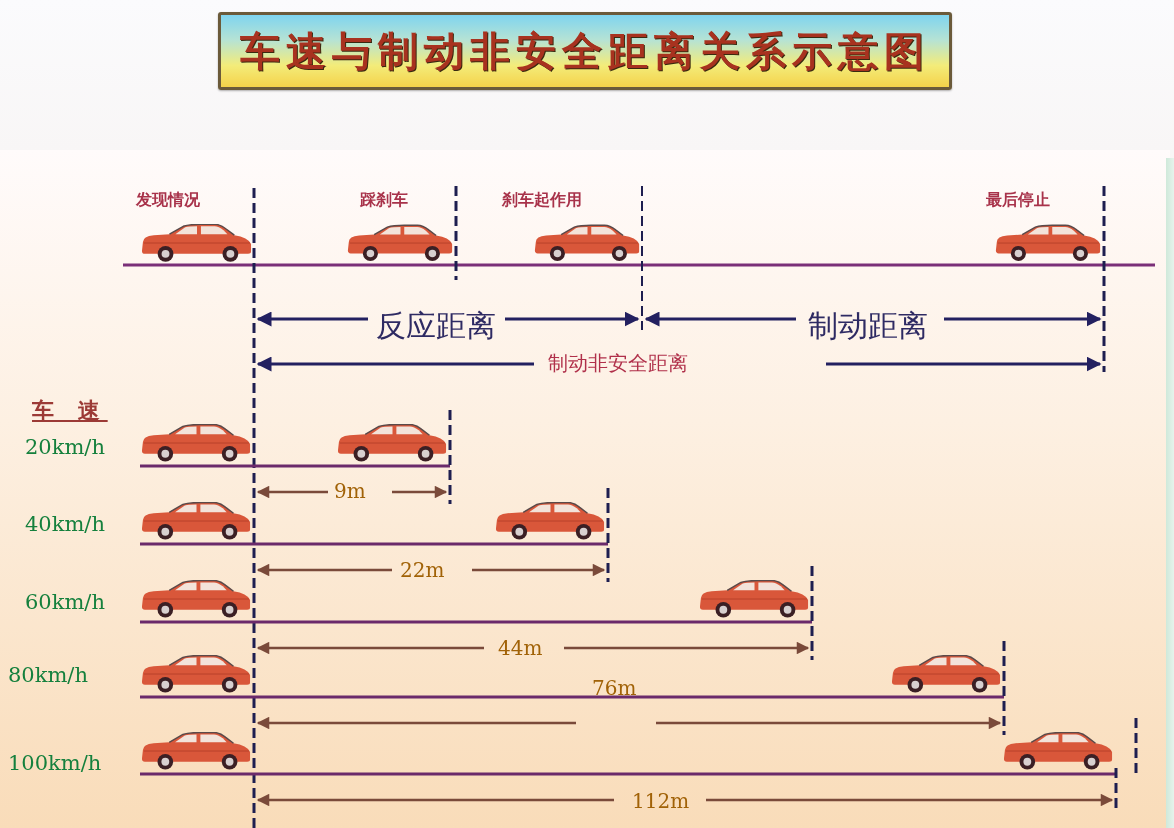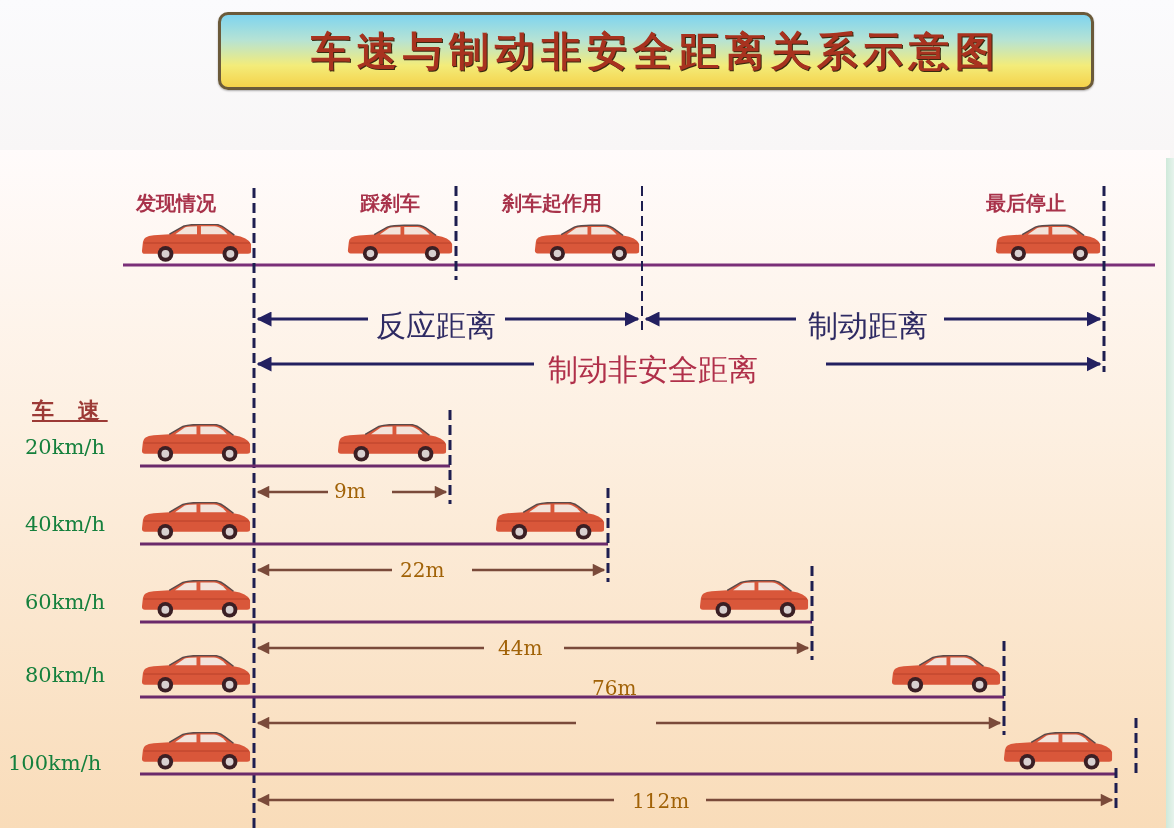--- a/index.html
+++ b/index.html
@@ -3,31 +3,31 @@
 <meta charset="utf-8">
 <style>
   html,body{margin:0;padding:0;}
   body{width:1174px;height:828px;position:relative;overflow:hidden;
     font-family:"DejaVu Serif",serif;
     background:linear-gradient(180deg,#fbfbfd 0px,#f8f6f6 150px,#fbeee2 420px,#f9dcbc 828px);}
   .panel{position:absolute;left:0;top:150px;width:1170px;height:678px;
     background:linear-gradient(180deg,#fffbfb 0%,#fdf0e2 40%,#f9dcb9 100%);}
   .panel-edge{position:absolute;left:1166px;top:158px;width:8px;height:670px;
     background:linear-gradient(90deg,#cfe9da,#e6f3ec);}
-  .title-box{position:absolute;left:218px;top:12px;width:876px;height:78px;
-    border:3px solid #6b5a3a;border-radius:10px;box-sizing:border-box;
+  .title-box{position:absolute;left:218px;top:12px;width:734px;height:78px;
+    border:3px solid #6b5a3a;border-radius:3px;box-sizing:border-box;
     background:linear-gradient(180deg,#7fd4ef 0%,#b6e3d4 35%,#f3ec7a 70%,#f5d24a 100%);
     display:flex;align-items:center;justify-content:center;
     box-shadow:0 1px 2px rgba(0,0,0,.3);}
   .title-text{font-family:"DejaVu Serif",serif;font-size:40px;font-weight:bold;
     color:#a8321f;letter-spacing:6px;text-shadow:1px 1px 0 #3a2a10;}
   .label{position:absolute;white-space:nowrap;}
-  .stage{font-size:20px;font-weight:bold;color:#a8324a;font-family:"DejaVu Sans",sans-serif;}
+  .stage{font-size:16px;font-weight:bold;color:#a8324a;font-family:"DejaVu Sans",sans-serif;}
   .dist{font-size:30px;color:#2e2a63;font-family:"DejaVu Sans",sans-serif;background:transparent;}
-  .dist-red{font-size:30px;color:#b0304a;font-family:"DejaVu Sans",sans-serif;}
+  .dist-red{font-size:20px;color:#b0304a;font-family:"DejaVu Sans",sans-serif;}
   .speed{font-size:21px;color:#15803d;font-family:"DejaVu Serif",serif;}
   .speed-head{font-size:22px;color:#9c3a36;font-weight:bold;font-family:"DejaVu Sans",sans-serif;letter-spacing:8px;}
   .meas{font-size:20px;color:#a16207;font-family:"DejaVu Serif",serif;}
   svg.main{position:absolute;left:0;top:0;}
 </style>
 </head>
 <body>
 
 <div class="panel"></div>
 <div class="panel-edge"></div>
@@ -42,21 +42,21 @@
 <span class="label stage" style="left:986px;top:190px;">最后停止</span>
 
 <span class="label dist" style="left:376px;top:306px;">反应距离</span>
 <span class="label dist" style="left:808px;top:306px;">制动距离</span>
 <span class="label dist-red" style="left:548px;top:350px;">制动非安全距离</span>
 
 <span class="label speed-head" style="left:32px;top:396px;text-decoration:underline;">车 速</span>
 <span class="label speed" style="left:25px;top:435px;">20km/h</span>
 <span class="label speed" style="left:25px;top:512px;">40km/h</span>
 <span class="label speed" style="left:25px;top:590px;">60km/h</span>
-<span class="label speed" style="left:25px;top:663px;">80km/h</span>
+<span class="label speed" style="left:8px;top:663px;">80km/h</span>
 <span class="label speed" style="left:8px;top:738px;margin-top:13px;">100km/h</span>
 
 <span class="label meas" style="left:334px;top:479px;">9m</span>
 <span class="label meas" style="left:400px;top:558px;">22m</span>
 <span class="label meas" style="left:498px;top:636px;">44m</span>
 <span class="label meas" style="left:592px;top:676px;">76m</span>
 <span class="label meas" style="left:632px;top:789px;">112m</span>
 
 <svg class="main" width="1174" height="828">
   <defs>

